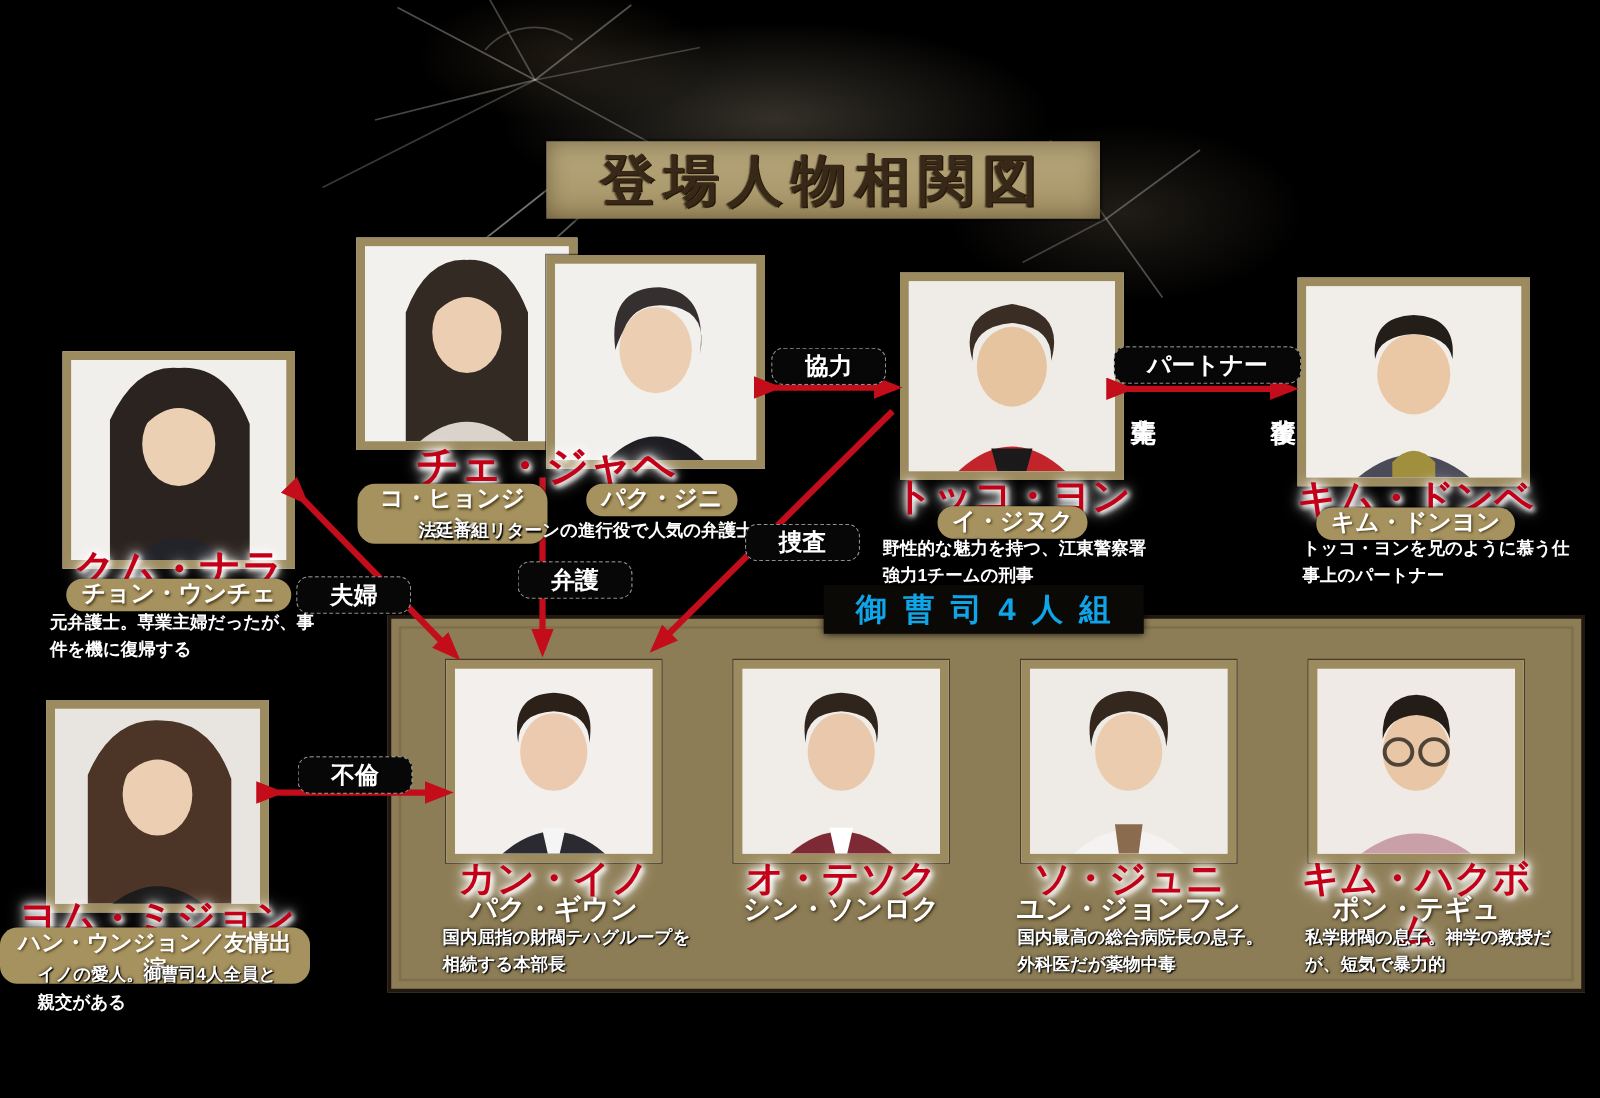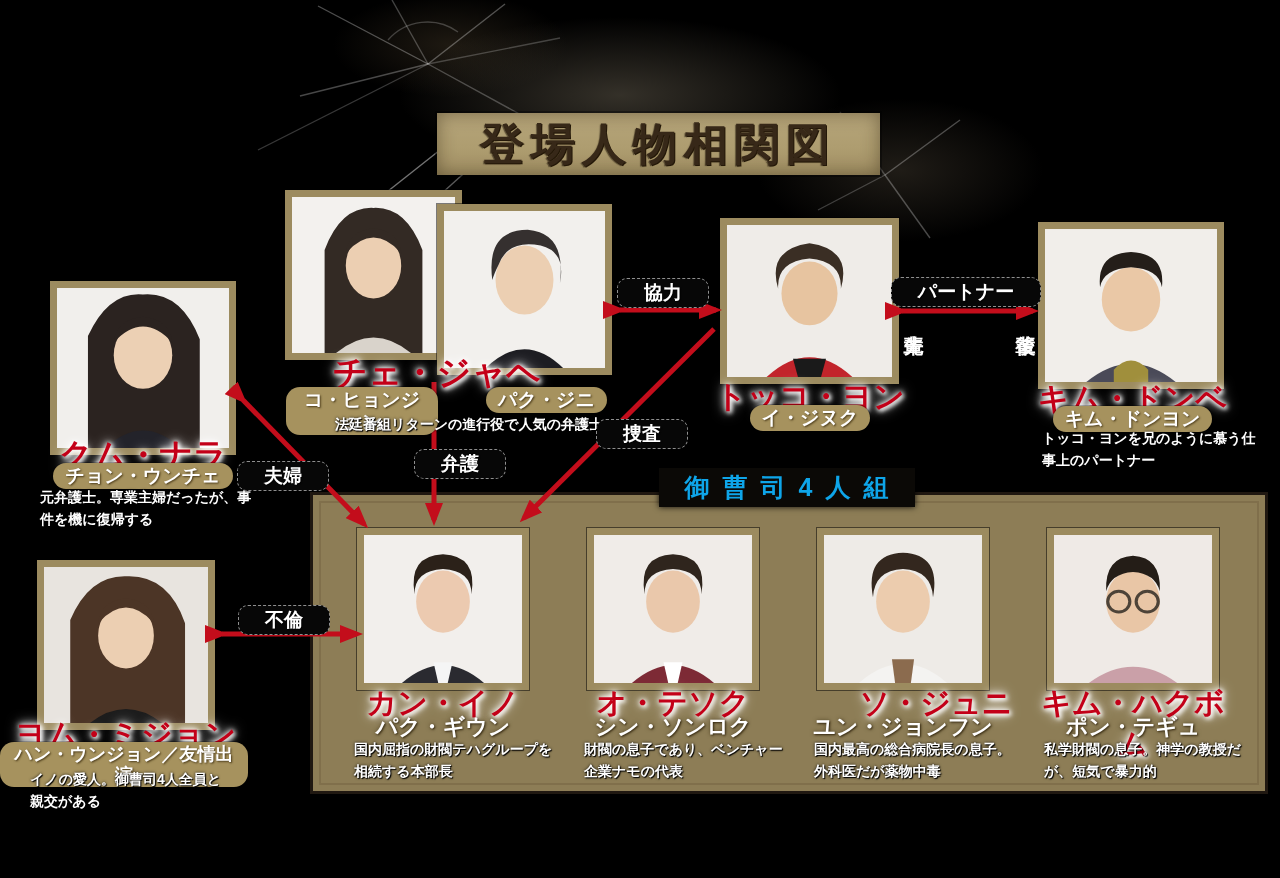--- a/index.html
+++ b/index.html
@@ -212,43 +212,43 @@
   <div class="rlabel-row" style="left:410px;top:449px;width:100px"><span class="rlabel">弁護</span></div>
   <div class="rlabel-row" style="left:592px;top:419px;width:100px"><span class="rlabel">捜査</span></div>
   <div class="rlabel-row" style="left:234px;top:605px;width:100px"><span class="rlabel">不倫</span></div>
 
   <div class="cname" style="left:23px;top:433px;width:240px;font-size:33px">クム・ナラ</div>
   <div class="pillrow" style="left:23px;top:463px;width:240px"><span class="pill">チョン・ウンチェ</span></div>
   <div class="desc" style="left:40px;top:487px;width:212px">元弁護士。専業主婦だったが、事件を機に復帰する</div>
 
   <div class="cname" style="left:312px;top:350px;width:250px;font-size:34px">チェ・ジャヘ</div>
   <div class="pillrow" style="left:286px;top:387px;width:152px"><span class="pill">コ・ヒョンジョン</span></div>
-  <div class="pillrow" style="left:478px;top:387px;width:137px"><span class="pill">パク・ジニ</span></div>
+  <div class="pillrow" style="left:461px;top:387px;width:137px"><span class="pill">パク・ジニ</span></div>
   <div class="desc center" style="left:297px;top:414px;width:306px;font-size:14px">法廷番組リターンの進行役で人気の弁護士</div>
 
   <div class="cname" style="left:710px;top:376px;width:200px;font-size:31px">トッコ・ヨン</div>
   <div class="pillrow" style="left:735px;top:405px;width:150px"><span class="pill">イ・ジヌク</span></div>
+  <div class="desc" style="left:706px;top:428px;width:212px">野性的な魅力を持つ、江東警察署強力1チームの刑事</div>
 
   <div class="cname" style="left:1030px;top:378px;width:205px;font-size:31px">キム・ドンベ</div>
   <div class="pillrow" style="left:1040px;top:406px;width:185px"><span class="pill">キム・ドンヨン</span></div>
   <div class="desc" style="left:1042px;top:428px;width:215px">トッコ・ヨンを兄のように慕う仕事上のパートナー</div>
 
   <div class="cname" style="left:8px;top:714px;width:235px;font-size:31px">ヨム・ミジョン</div>
   <div class="pillrow" style="left:0px;top:742px;width:248px"><span class="pill small">ハン・ウンジョン／友情出演</span></div>
   <div class="desc" style="left:30px;top:769px;width:205px">イノの愛人。御曹司4人全員と親交がある</div>
 
   <div class="cname" style="left:337px;top:683px;width:212px;font-size:30px">カン・イノ</div>
   <div class="actor-plain" style="left:337px;top:712px;width:212px">パク・ギウン</div>
   <div class="desc" style="left:354px;top:739px;width:200px">国内屈指の財閥テハグループを相続する本部長</div>
 
   <div class="cname" style="left:567px;top:683px;width:212px;font-size:30px">オ・テソク</div>
   <div class="actor-plain" style="left:567px;top:712px;width:212px">シン・ソンロク</div>
-  <div class="desc" style="left:584px;top:739px;width:200px">財閥の息子であり、ベンチャー企業ナモの代表</div>
-
-  <div class="cname" style="left:830px;top:683px;width:212px;font-size:30px">ソ・ジュニ</div>
+
+  <div class="cname" style="left:797px;top:683px;width:212px;font-size:30px">ソ・ジュニ</div>
   <div class="actor-plain" style="left:797px;top:712px;width:212px">ユン・ジョンフン</div>
   <div class="desc" style="left:814px;top:739px;width:200px">国内最高の総合病院長の息子。外科医だが薬物中毒</div>
 
   <div class="cname" style="left:1027px;top:683px;width:212px;font-size:30px">キム・ハクボム</div>
   <div class="actor-plain" style="left:1027px;top:712px;width:212px">ポン・テギュ</div>
   <div class="desc" style="left:1044px;top:739px;width:200px">私学財閥の息子。神学の教授だが、短気で暴力的</div>
 
 </div>
 
 </body></html>

